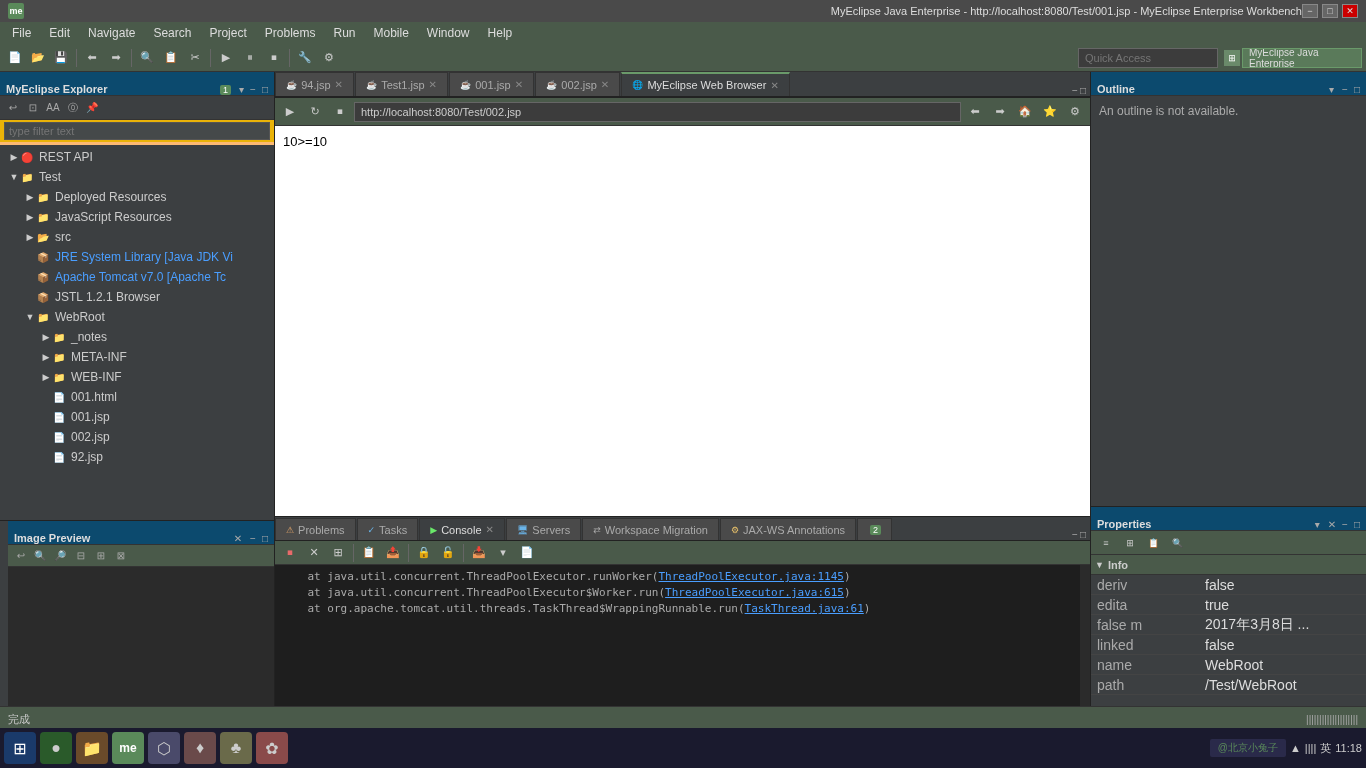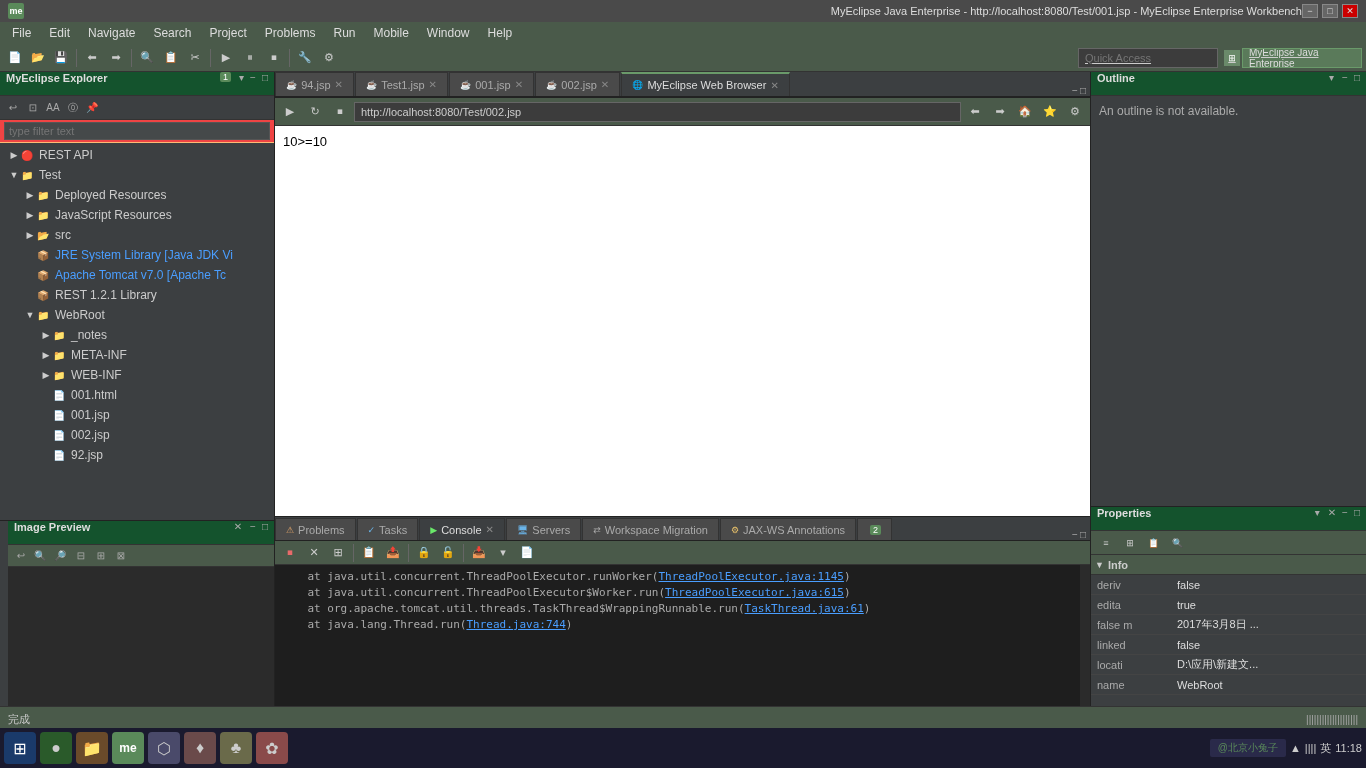--- a/index.html
+++ b/index.html
@@ -81,24 +81,24 @@
 
     
     #explorer-panel {
       flex: 1;
       background: #3c3f41;
       display: flex;
       flex-direction: column;
       border-bottom: 1px solid #222;
     }
     .panel-header {
-      background: #14532d;
+      background: #0c4a6e;
       height: 24px;
       display: flex;
-      align-items: flex-start;
+      align-items: flex-end;
       padding: 0 6px;
       font-size: 11px;
       color: #ddd;
       gap: 4px;
       border-bottom: 1px solid #333;
     }
 
     .explorer-toolbar {
       background: #3c3f41;
       height: 24px;
@@ -322,21 +322,22 @@
     .properties-table {
       flex: 1;
       overflow-y: auto;
       background: #3c3f41;
     }
     .prop-row {
       display: flex;
       height: 20px;
       align-items: center;
       border-bottom: 1px solid #444;
-      font-size: 11px;
+      font-size: 14px;
+      gap: 28px;
     }
     .prop-key {
       width: 80px;
       padding-left: 6px;
       color: #aaa;
       overflow: hidden;
       text-overflow: ellipsis;
       white-space: nowrap;
       flex-shrink: 0;
     }
@@ -443,21 +444,21 @@
   <div class="tb-btn">🔍</div>
   <div class="tb-btn">📋</div>
   <div class="tb-btn">✂</div>
   <div class="tb-sep"></div>
   <div class="tb-btn">▶</div>
   <div class="tb-btn">⏸</div>
   <div class="tb-btn">⏹</div>
   <div class="tb-sep"></div>
   <div class="tb-btn">🔧</div>
   <div class="tb-btn">⚙</div>
-  <div class="quick-access-area" id="quick-access-area" style="margin-left:auto;display:flex;align-items:center;gap:6px;text-decoration:underline;">
+  <div class="quick-access-area" id="quick-access-area" style="margin-left:auto;display:flex;align-items:center;gap:6px;">
     <input type="text" id="quick-access-input" class="quick-access-input" style="background: rgb(60, 60, 60); border: 1px solid rgb(102, 102, 102); color: rgb(204, 204, 204); padding: 2px 6px; width: 140px; font-size: 11px; height: 20px;" placeholder="Quick Access">
     <div style="display:flex;align-items:center;gap:2px;">
       <div style="width:16px;height:16px;background:#6a8a6a;display:flex;align-items:center;justify-content:center;font-size:9px;color:white;">⊞</div>
       <div style="background:#5a7a5a;border:1px solid #6a9a6a;color:#ddd;padding:2px 6px;font-size:10px;cursor:pointer;height:20px;display:flex;align-items:center;max-width:120px;overflow:hidden;">
         <span style="font-size:10px;">MyEclipse Java Enterprise</span>
       </div>
     </div>
   </div>
 </div>
 
@@ -473,21 +474,21 @@
         <span style="cursor:pointer;color:#aaa;font-size:10px;margin-left:2px;">−</span>
         <span style="cursor:pointer;color:#aaa;font-size:10px;margin-left:2px;">□</span>
       </div>
       <div class="explorer-toolbar" style="background:#3c3f41;height:24px;display:flex;align-items:center;padding:0 4px;gap:2px;border-bottom:1px solid #333;">
         <div class="ex-tb-btn">↩</div>
         <div class="ex-tb-btn">⊡</div>
         <div class="ex-tb-btn">AA</div>
         <div class="ex-tb-btn">⓪</div>
         <div class="ex-tb-btn">📌</div>
       </div>
-      <div class="filter-input-wrap" style="padding:2px 4px;background:#ef4444;border-bottom:1px solid #fdba74;">
+      <div class="filter-input-wrap" style="padding:2px 4px;background:#eab308;border-bottom:3px solid #fdba74;">
         <input type="text" class="filter-input" style="width: 100%; background: rgb(69, 73, 74); border: 1px solid rgb(85, 85, 85); color: rgb(204, 204, 204); padding: 2px 4px; font-size: 11px; height: 18px;" placeholder="type filter text">
       </div>
       <div class="tree-view">
 
         <div class="tree-item" style="padding-left:8px;">
           <span class="tree-arrow">▶</span>
           <span class="tree-icon icon-rest">🔴</span>
           <span>REST API</span>
         </div>
 
@@ -523,21 +524,21 @@
 
         <div class="tree-item" style="padding-left:24px;">
           <span class="tree-arrow"></span>
           <span class="tree-icon icon-jar">📦</span>
           <span style="color:#4a9eff;">Apache Tomcat v7.0 [Apache Tc</span>
         </div>
 
         <div class="tree-item" style="padding-left:24px;">
           <span class="tree-arrow"></span>
           <span class="tree-icon icon-jar">📦</span>
-          <span>REST 1.2.1 Library</span>
+          <span>JSTL 1.2.1 Browser</span>
         </div>
 
         <div class="tree-item" style="padding-left:24px;">
           <span class="tree-arrow">▼</span>
           <span class="tree-icon icon-folder">📁</span>
           <span>WebRoot</span>
         </div>
 
         <div class="tree-item" style="padding-left:40px;">
           <span class="tree-arrow">▶</span>
@@ -703,21 +704,20 @@
         <div class="tb-sep"></div>
         <div class="tb-btn">📥</div>
         <div class="tb-btn">▾</div>
         <div class="tb-btn">📄</div>
       </div>
       <div style="display:flex;flex:1;overflow:hidden;">
         <div class="console-content" style="flex:1;background:#1e1e1e;color:#aaa;font-family:monospace;font-size:11px;padding:4px 6px;overflow-y:auto;">
           <div class="console-line">&nbsp;&nbsp;&nbsp;&nbsp;at java.util.concurrent.ThreadPoolExecutor.runWorker(<span class="console-link">ThreadPoolExecutor.java:1145</span>)</div>
           <div class="console-line">&nbsp;&nbsp;&nbsp;&nbsp;at java.util.concurrent.ThreadPoolExecutor$Worker.run(<span class="console-link">ThreadPoolExecutor.java:615</span>)</div>
           <div class="console-line">&nbsp;&nbsp;&nbsp;&nbsp;at org.apache.tomcat.util.threads.TaskThread$WrappingRunnable.run(<span class="console-link">TaskThread.java:61</span>)</div>
-          <div class="console-line">&nbsp;&nbsp;&nbsp;&nbsp;at java.lang.Thread.run(<span class="console-link">Thread.java:744</span>)</div>
         </div>
         <div style="width:10px;background:#2b2b2b;"></div>
       </div>
     </div>
 
   </div>
 
   <div id="right-panel" style="width:275px;display:flex;flex-direction:column;">
 
     <div id="outline-panel" style="flex:0 0 435px;background:#3c3f41;display:flex;flex-direction:column;border-bottom:1px solid #222;">
@@ -762,26 +762,26 @@
         </div>
         <div class="prop-row">
           <span class="prop-key">false m</span>
           <span class="prop-val">2017年3月8日 ...</span>
         </div>
         <div class="prop-row">
           <span class="prop-key">linked</span>
           <span class="prop-val">false</span>
         </div>
         <div class="prop-row">
-          <span class="prop-key">locati</span>
-          <span class="prop-val">D:\应用\新建文...</span>
-        </div>
-        <div class="prop-row">
           <span class="prop-key">name</span>
           <span class="prop-val">WebRoot</span>
+        </div>
+        <div class="prop-row">
+          <span class="prop-key">path</span>
+          <span class="prop-val">/Test/WebRoot</span>
         </div>
       </div>
     </div>
 
   </div>
 
 </div>
 
 <div id="status-bar">
   <span style="color:#ccc;font-size:11px;">完成</span>

